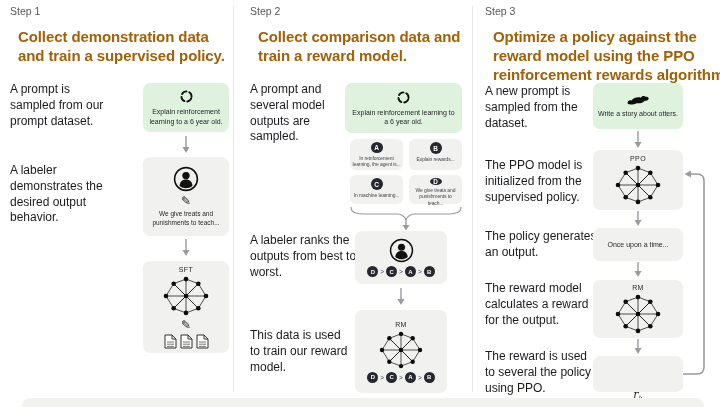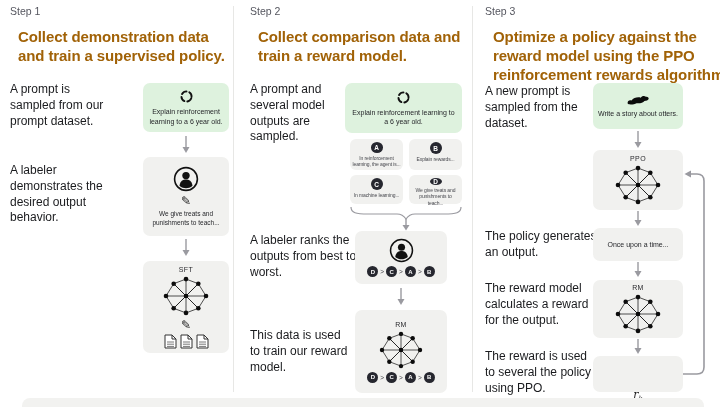--- a/index.html
+++ b/index.html
@@ -206,20 +206,21 @@
         <span class="rank-circle">B</span>
       </div>
     </div>
   </section>
 
   <section class="col" style="left:472px;width:248px">
     <div class="step-label" style="left:13px;top:5px">Step 3</div>
     <h2 class="heading" style="left:13px;top:19px;width:236px">Optimize a policy against the reward model using the PPO reinforcement rewards algorithm.</h2>
 
     <p class="side-text" style="left:13px;top:84px;width:104px">A new prompt is sampled from the dataset.</p>
+    <p class="side-text" style="left:13px;top:158px;width:118px">The PPO model is initialized from the supervised policy.</p>
     <p class="side-text" style="left:13px;top:229px;width:124px">The policy generates an output.</p>
     <p class="side-text" style="left:13px;top:281px;width:116px">The reward model calculates a reward for the output.</p>
     <p class="side-text" style="left:13px;top:349px;width:110px">The reward is used to several the policy using PPO.</p>
 
     <div class="box green" style="left:121px;top:83px;width:90px;height:46px">
       <svg width="24" height="13" viewBox="0 0 26 14">
         <path d="M2 12 C1 9 3 7.5 6 8 C8 5 13 4 16 5 C17 3 20 2.5 21.5 4 C23.5 3.5 25 5 24.5 6.5 C24 8 22 8.5 20 8.5 C18.5 10.5 15 11.5 11.5 11 C9 12.5 4.5 13 2 12 Z" fill="#0c0c0c"></path>
       </svg>
       <div class="caption">Write a story about otters.</div>
     </div>

